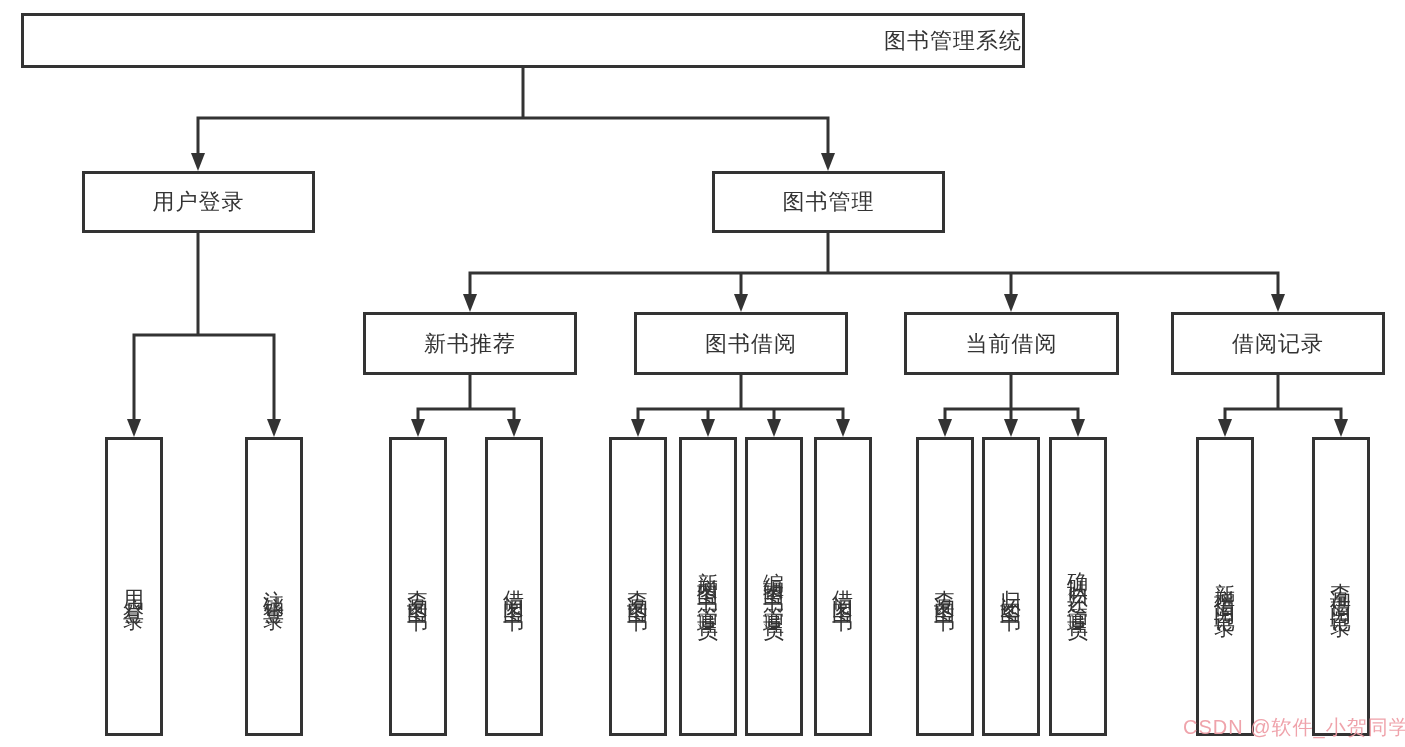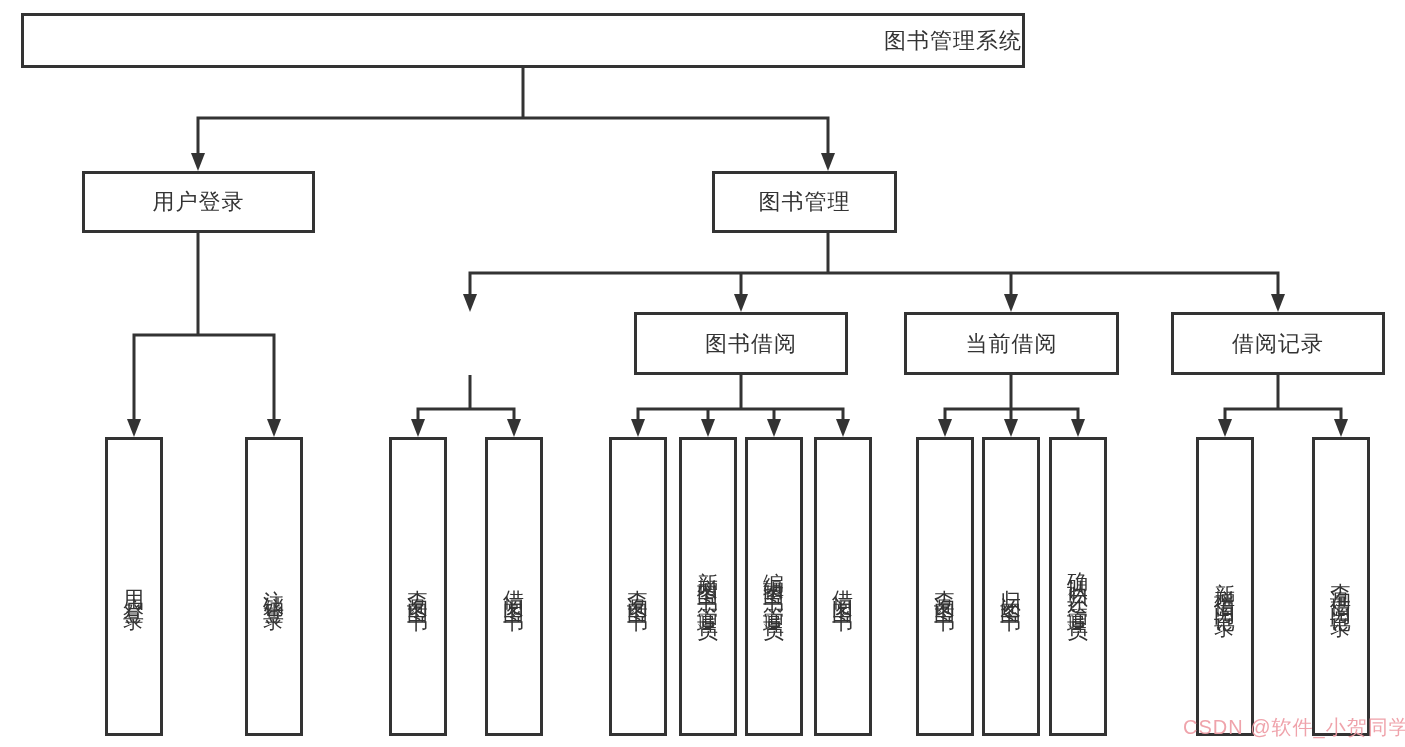--- a/index.html
+++ b/index.html
@@ -111,24 +111,27 @@
     <path class="head" d="M1341 437 l-7 -18 h14 z"></path>
   </svg>
 
   <div class="box h" style="left:21px; top:13px; width:1004px; height:55px;justify-content:flex-end;">
     <span>图书管理系统</span>
   </div>
 
   <div class="box h" style="left:82px; top:171px; width:233px; height:62px;">
     <span>用户登录</span>
   </div>
-  <div class="box h" style="left:712px; top:171px; width:185px; height:62px;font-family:Liberation Serif, serif;">
+  <div class="box h" style="left:712px; top:171px; width:233px; height:62px;font-family:Liberation Serif, serif;">
     <span>图书管理</span>
   </div>
 
+  <div class="box h" style="left:363px; top:312px; width:214px; height:63px;">
+    <span>新书推荐</span>
+  </div>
   <div class="box h" style="left:634px; top:312px; width:214px; height:63px;padding-left:20px;">
     <span>图书借阅</span>
   </div>
   <div class="box h" style="left:904px; top:312px; width:215px; height:63px;">
     <span>当前借阅</span>
   </div>
   <div class="box h" style="left:1171px; top:312px; width:214px; height:63px;justify-content:center;">
     <span>借阅记录</span>
   </div>
 

